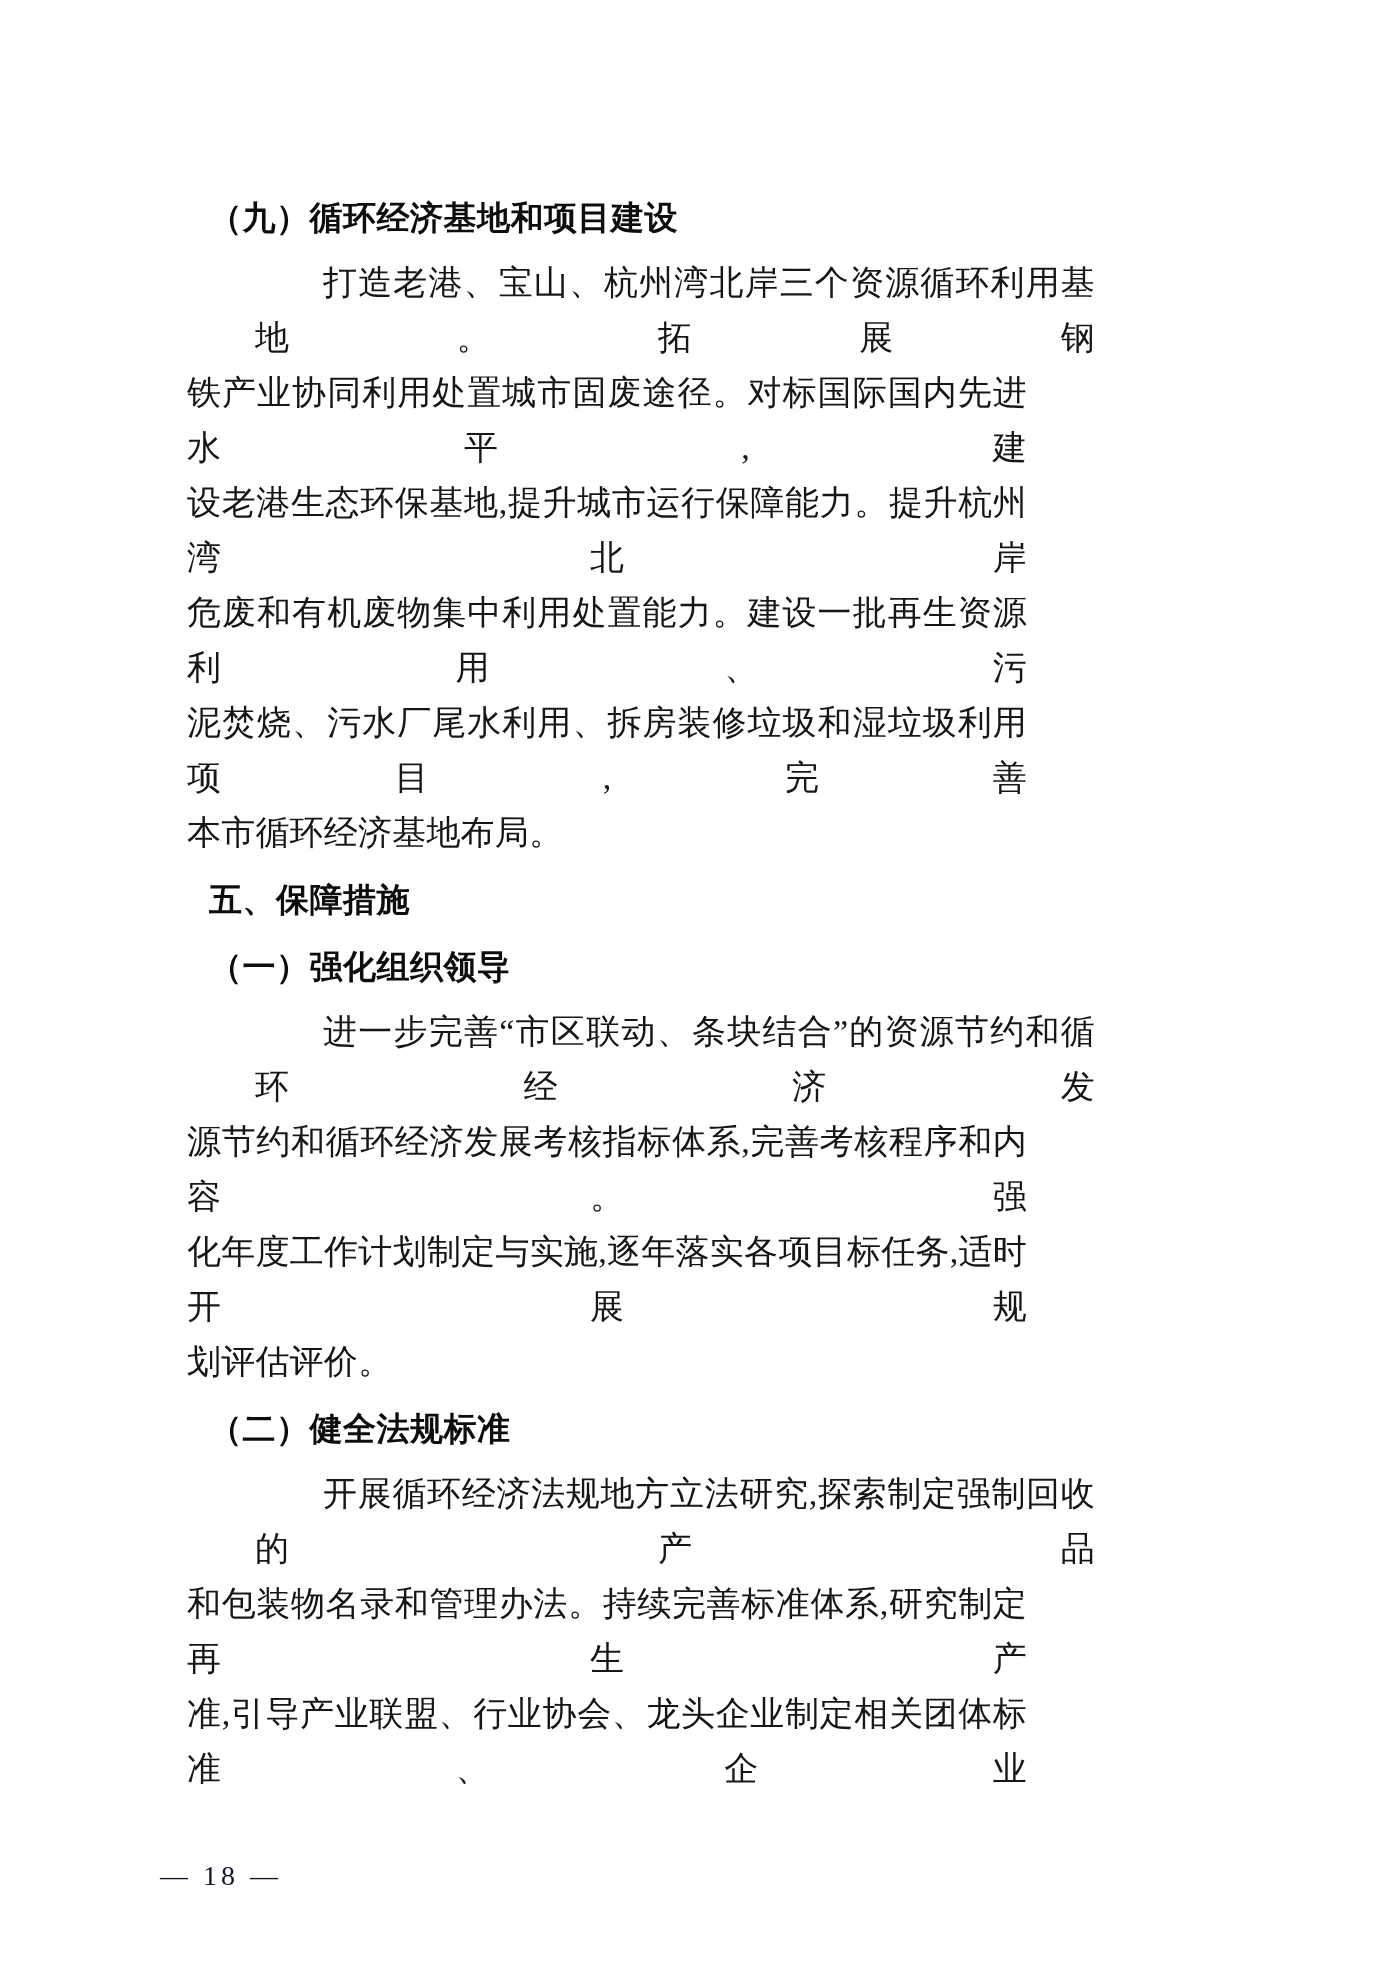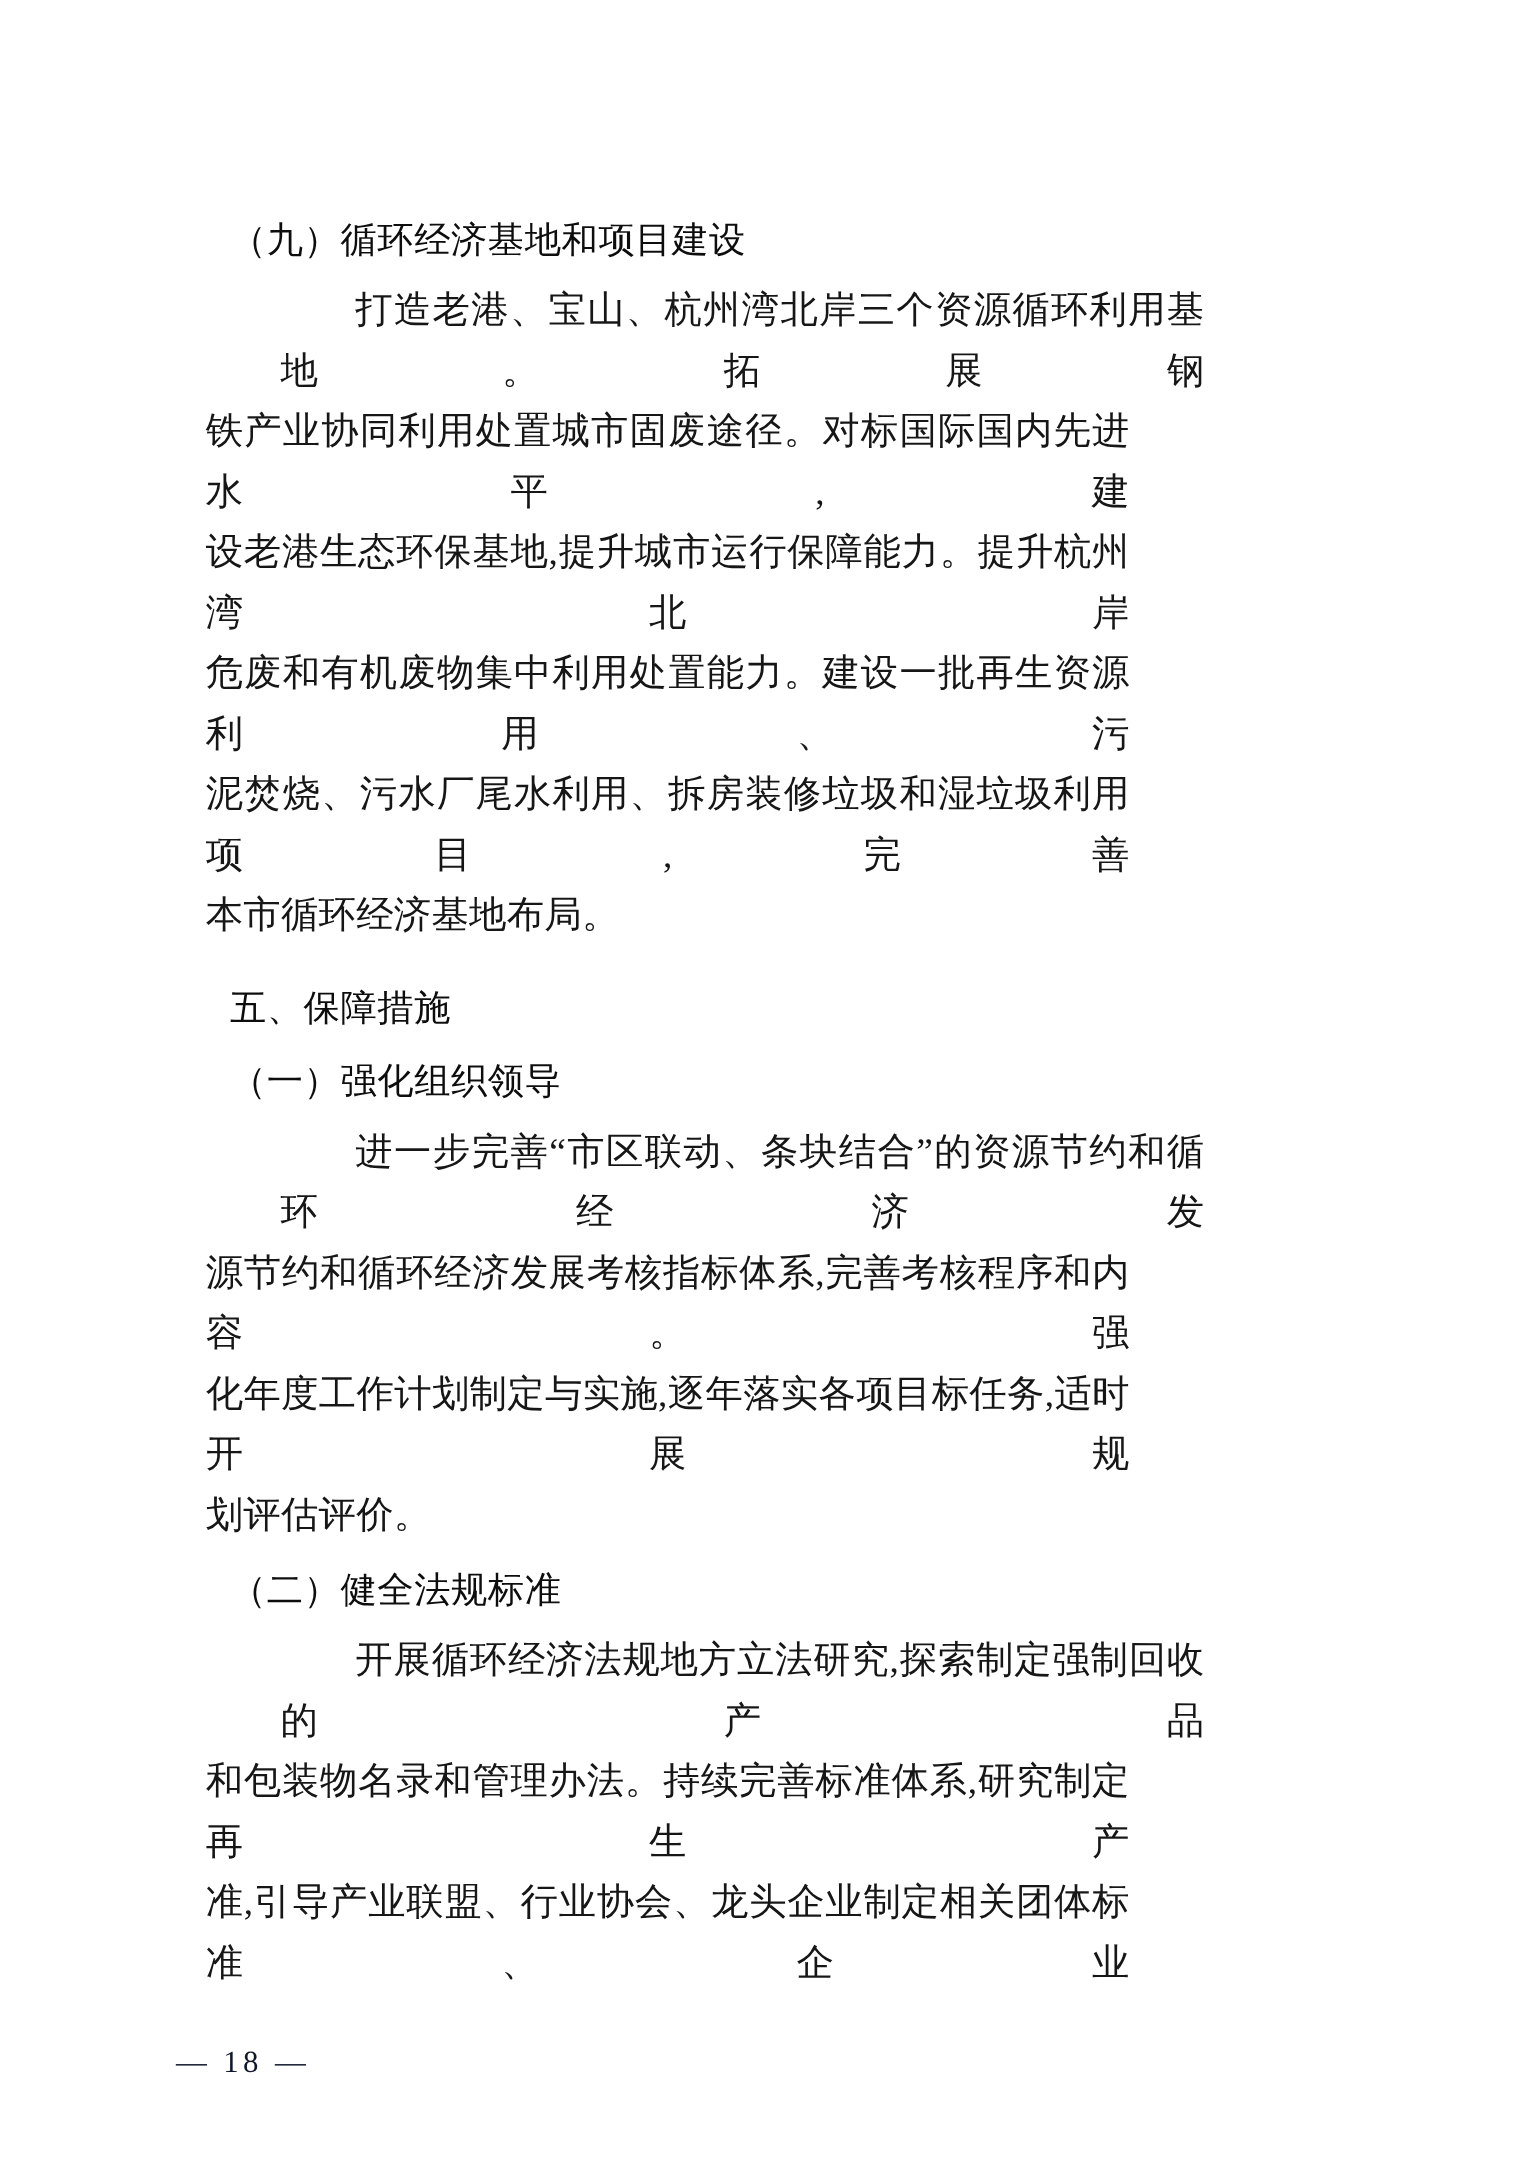--- a/index.html
+++ b/index.html
@@ -23,31 +23,31 @@
   .content {
     position: absolute;
     left: 143px;
     top: 178px;
     width: 840px;
   }
   
   .h-section,
   .h-sub {
     font-family: "DejaVu Sans", "Liberation Sans", sans-serif;
-    font-weight: normal;
+    font-weight: bold;
     font-size: 33px;
     line-height: 55px;
     letter-spacing: 0.5px;
     color: #0d0d0d;
     margin: 0;
     text-indent: 66px;
     white-space: nowrap;
   }
   .h-section {
-    margin-top: 28px;
+    margin-top: 12px;
     margin-bottom: 10px;
   }
   .h-sub {
     margin-top: 12px;
     margin-bottom: 10px;
   }
   
   .para {
     margin: 0 0 10px 0;
   }

